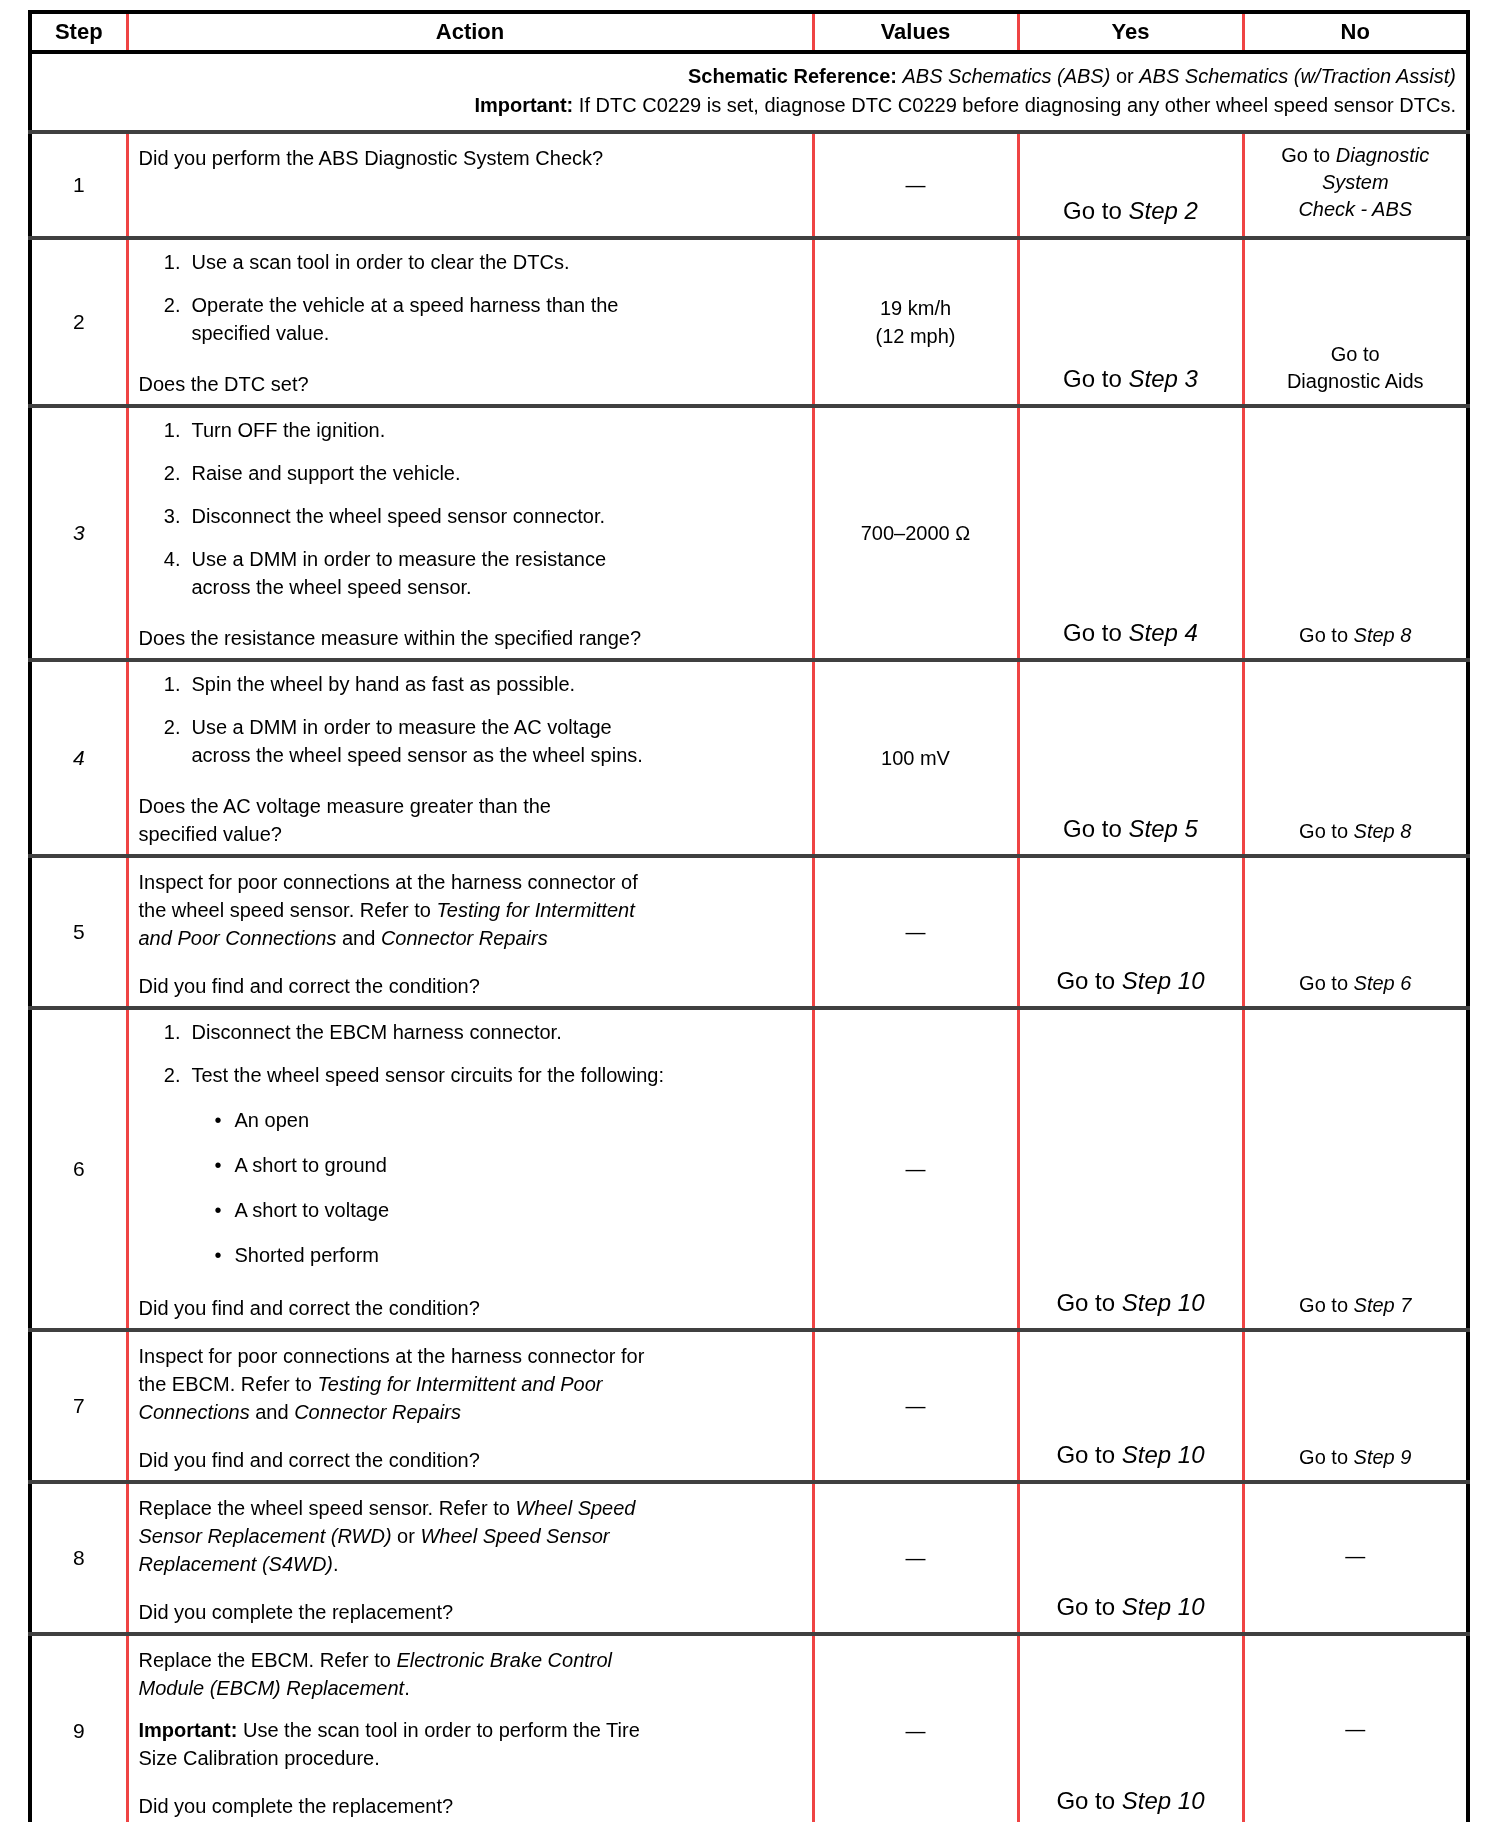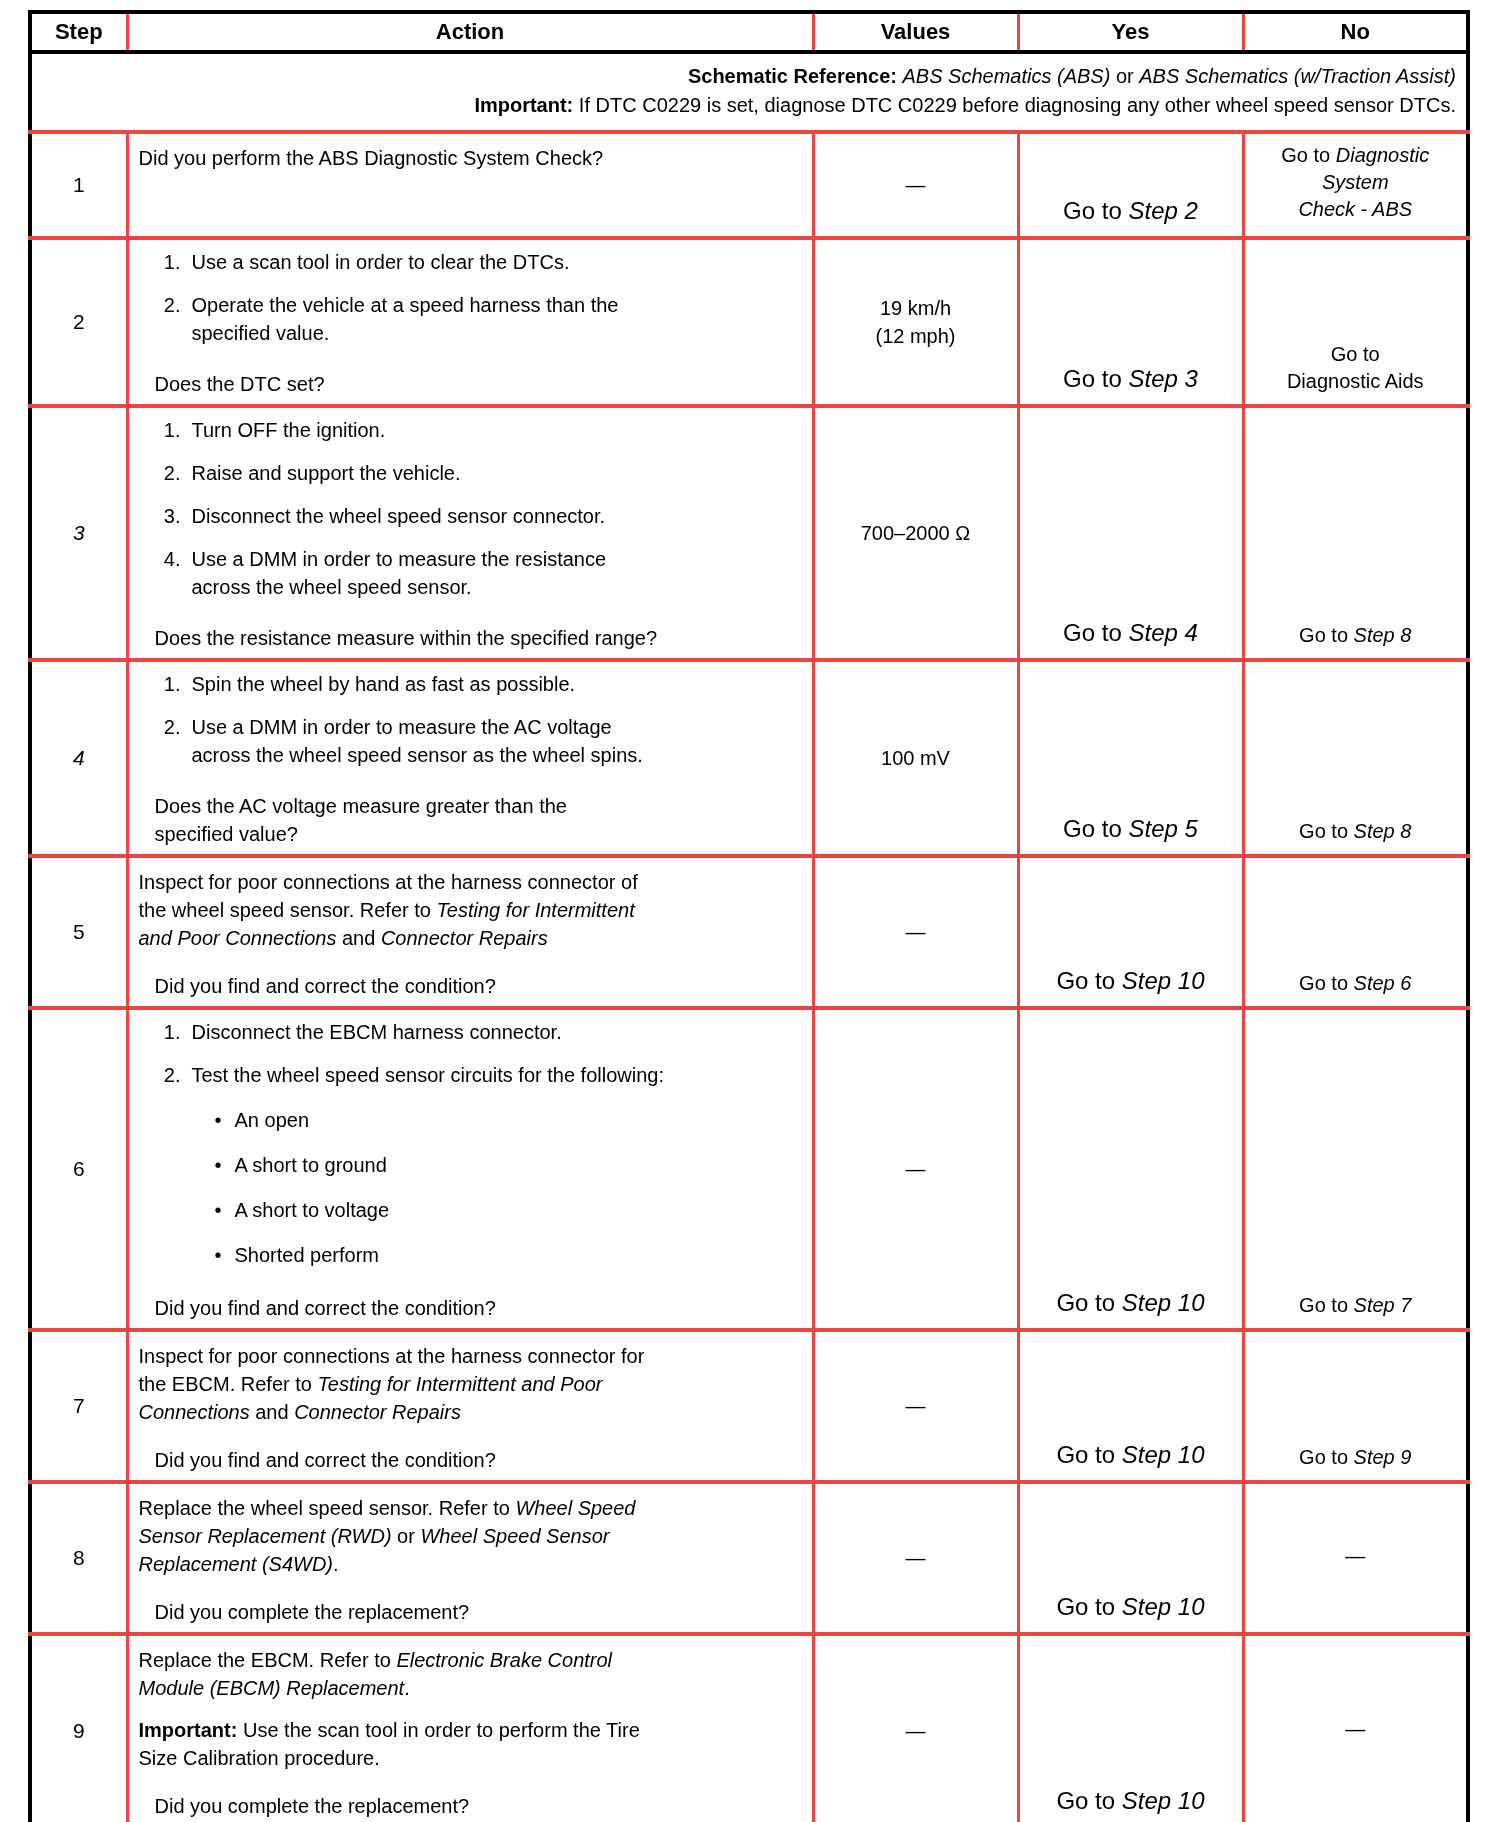--- a/index.html
+++ b/index.html
@@ -30,37 +30,37 @@
     text-align:center;
     padding:5px 4px;
     height:38px;
   }
   tr.note-row td{
     padding:8px 10px 10px 10px;
     font-size:20px;
     line-height:1.45;
   }
   tr.note-row .note-line{white-space:nowrap;}
-  tr.step-row td{border-top:4px solid #ef4444;}
+  tr.step-row td{border-top:4px solid #404040;}
   td.c-step{
     text-align:center;
     vertical-align:middle;
     font-size:21px;
   }
   td.c-step.it{font-style:italic;}
   td.c-action{padding:8px 8px 6px 8px;font-size:20px;line-height:1.4;}
   .a-wrap{display:flex;flex-direction:column;}
   .para{margin:2px 0 12px 2px;}
   .nlist{margin-left:14px;}
   .nitem{display:flex;margin-bottom:15px;}
   .nnum{width:30px;text-align:right;margin-right:11px;flex:none;}
   .blist{margin-left:78px;margin-top:2px;}
   .bitem{display:flex;margin-bottom:17px;}
   .bdot{margin-right:13px;flex:none;}
-  .quest{margin-top:auto;padding-top:8px;margin-left:18px;}
+  .quest{margin-top:auto;padding-top:8px;margin-left:2px;}
   td.c-values{
     text-align:center;
     vertical-align:middle;
     font-size:20px;
     line-height:1.4;
     padding:4px;
   }
   td.c-yes{
     text-align:center;
     vertical-align:bottom;

